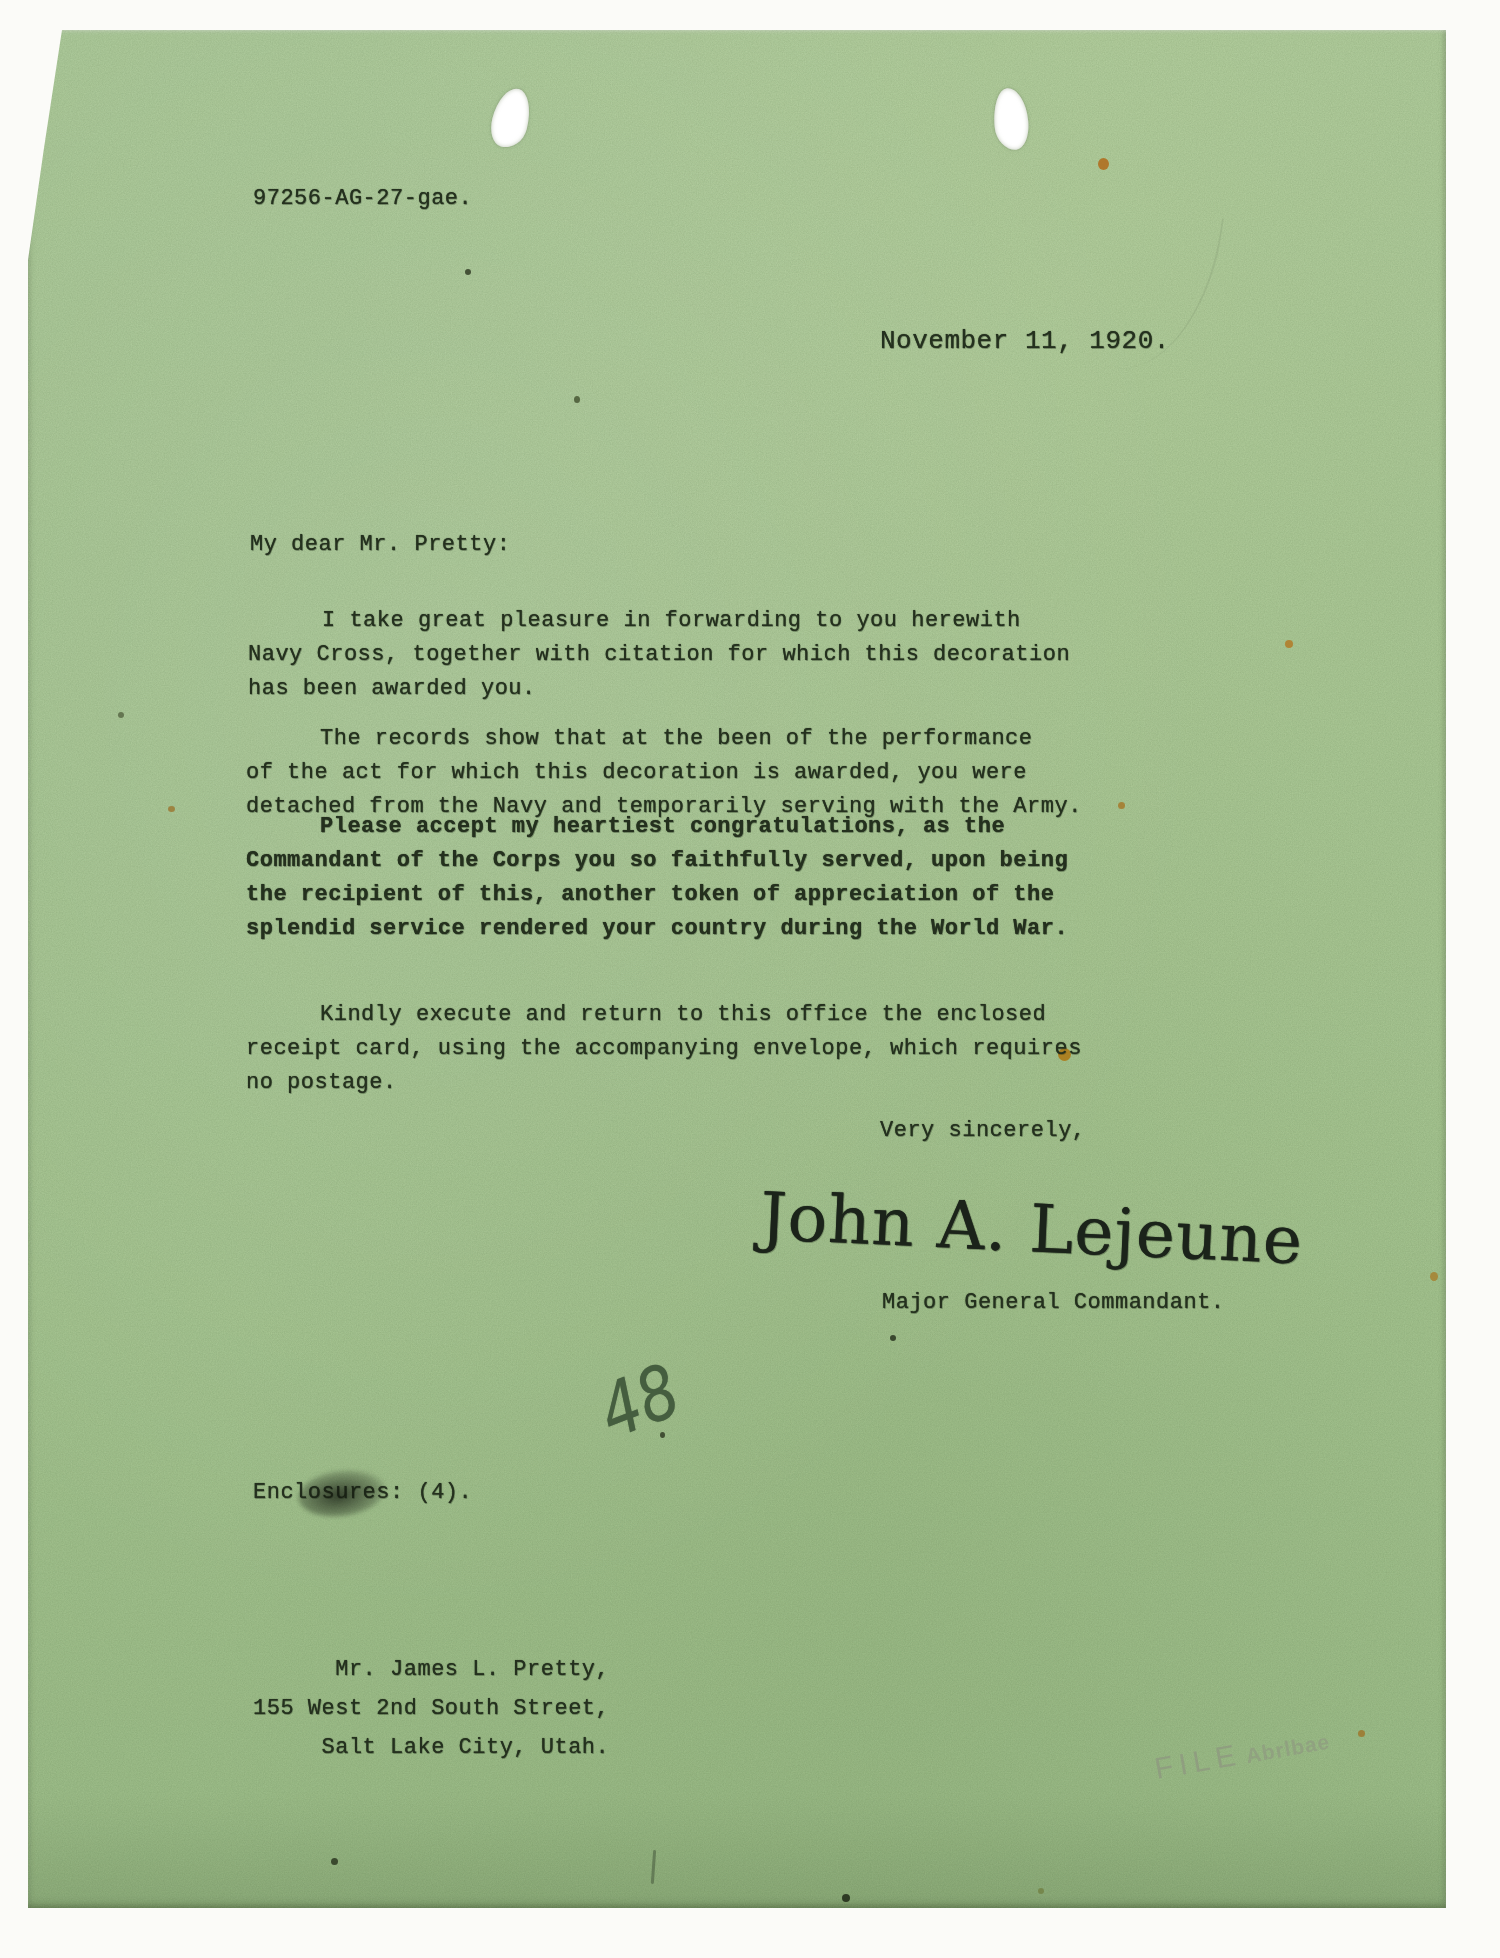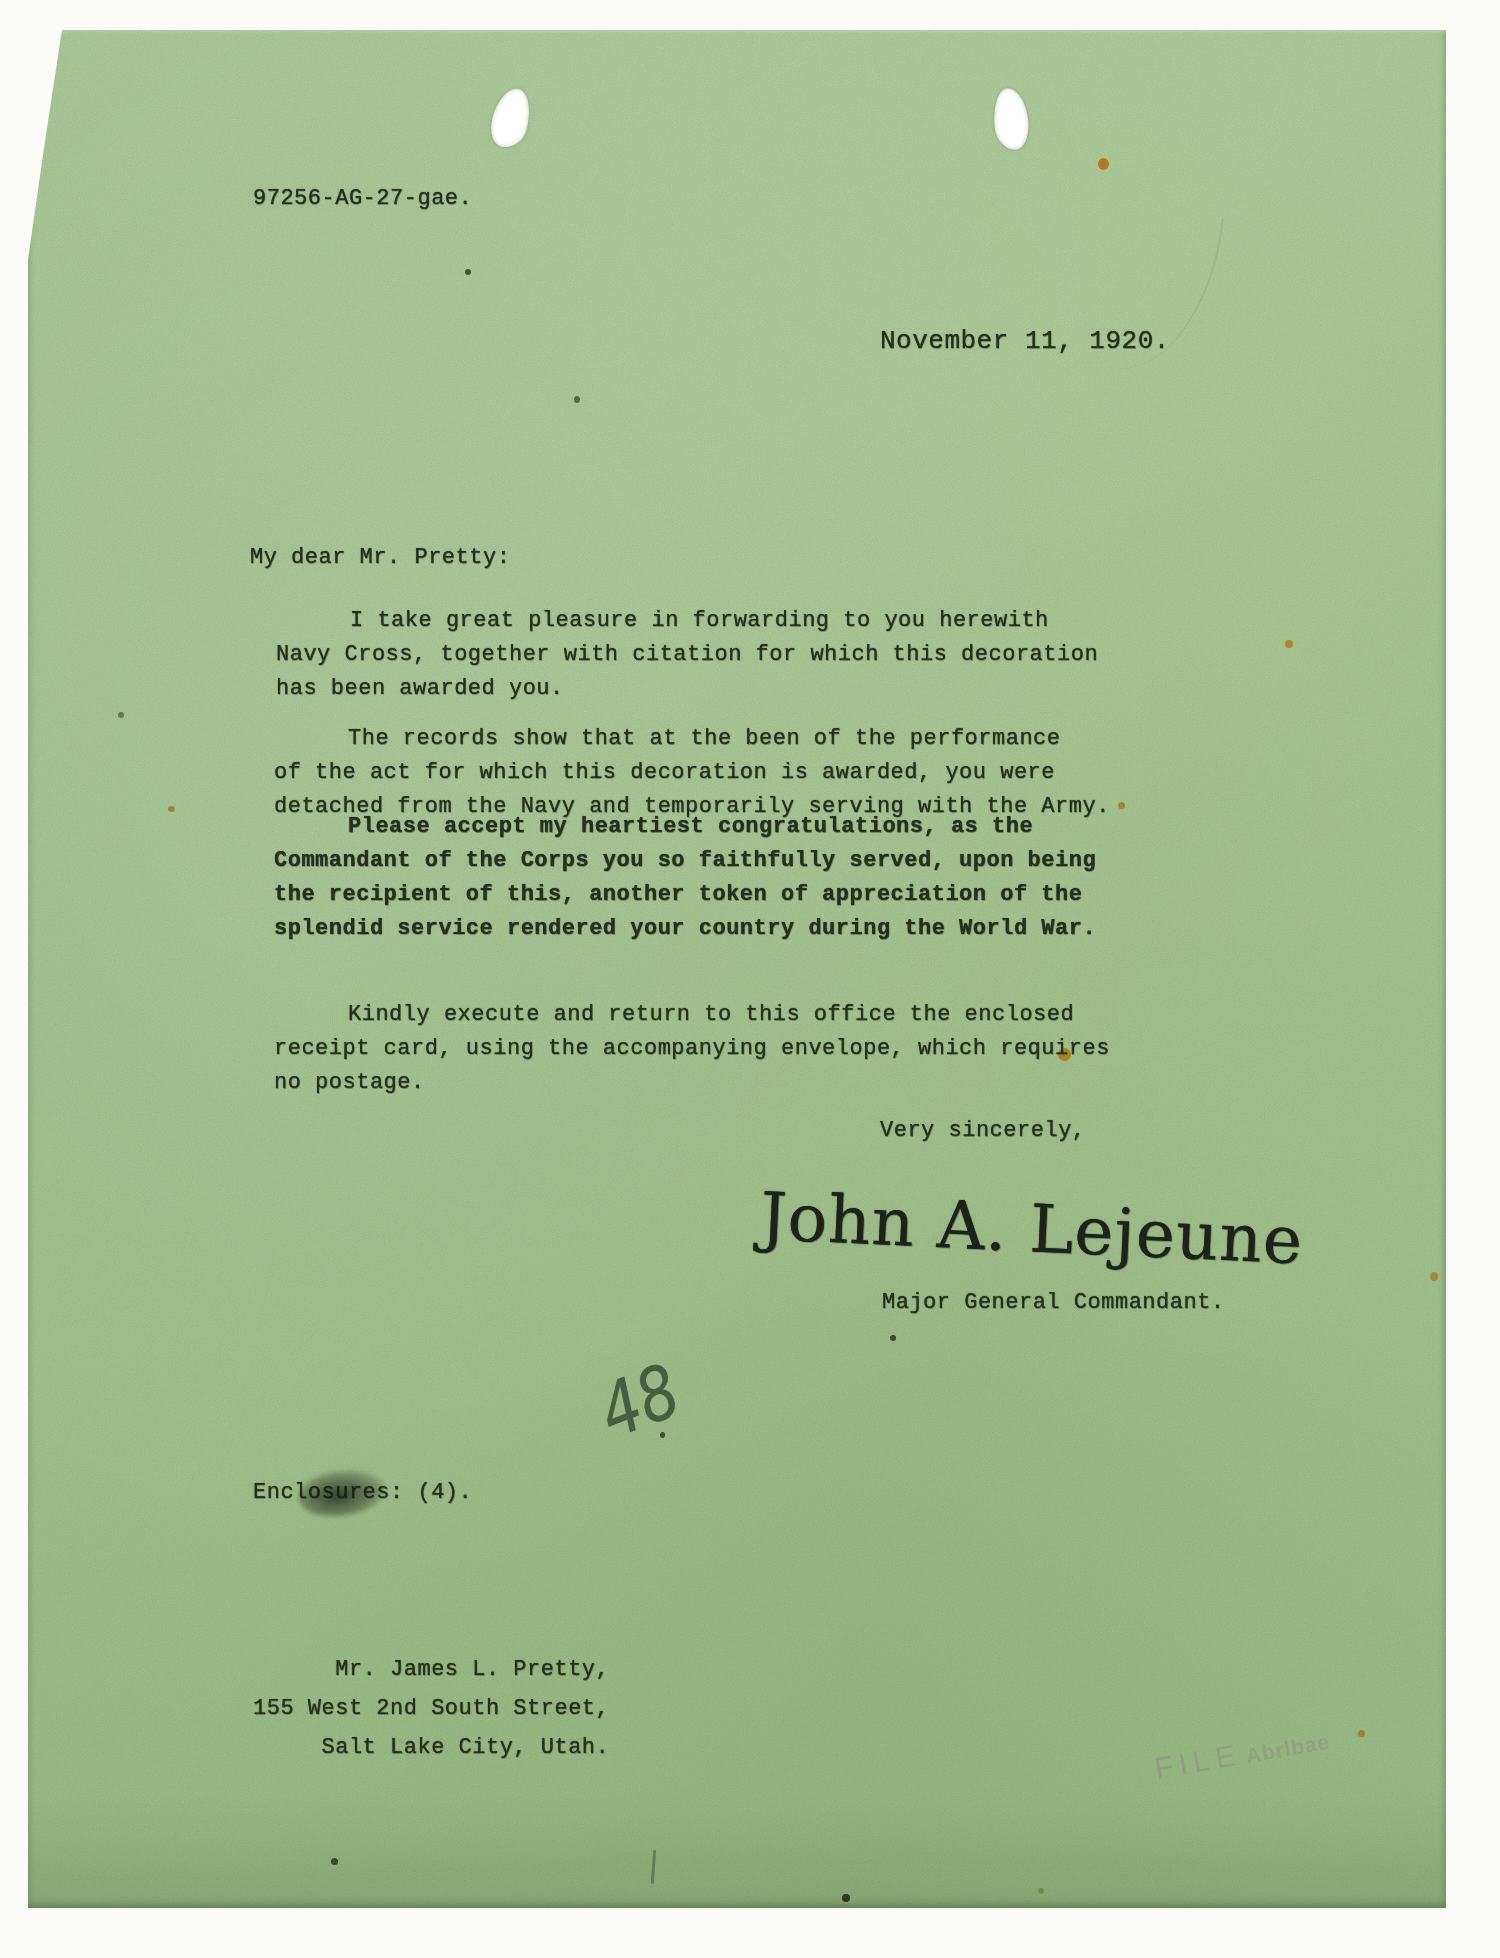--- a/index.html
+++ b/index.html
@@ -32,21 +32,21 @@
   .hole-2{left:966px;top:58px;width:34px;height:62px;border-radius:46% 54% 42% 58%/60% 56% 44% 40%;transform:rotate(-5deg);}
   
   .tw{
     position:absolute;
     font-family:"Liberation Mono","DejaVu Sans Mono",monospace;
     font-size:22px;line-height:34px;letter-spacing:.5px;
     color:var(--ink,#24301e);
     text-shadow:0 0 1px rgba(28,40,22,.85), .6px .6px 0 rgba(28,40,22,.30);
     white-space:pre;
   }
-  .para{text-indent:74px;margin-left:28px;}
+  .para{text-indent:74px;}
   
   .signature{
     position:absolute;left:762px;top:1178px;
     font-family:"DejaVu Serif","Liberation Serif",serif;
     font-size:66px;letter-spacing:1px;color:var(--stamp,#1b231a);
     transform:rotate(2.6deg);transform-origin:left top;
     text-shadow:0 0 1px rgba(18,26,16,.9), 1px 1px 0 rgba(18,26,16,.25);
   }
   
   .hand-number{
@@ -114,21 +114,21 @@
   <div class="speck" style="left:632px;top:1402px;width:5px;height:6px;background:#2c351f;opacity:.8;"></div>
   <div class="speck" style="left:303px;top:1828px;width:7px;height:7px;background:#25301b;opacity:.8;"></div>
   <div class="speck" style="left:814px;top:1864px;width:8px;height:8px;background:#1e2816;opacity:.85;"></div>
   <div class="speck" style="left:1010px;top:1858px;width:6px;height:6px;background:#6d7a3c;opacity:.7;"></div>
 </div>
 
 <div class="tw" style="left:253px;top:182px;">97256-AG-27-gae.</div>
 
 <div class="tw" style="left:880px;top:324px;font-size:26px;">November 11, 1920.</div>
 
-<div class="tw" style="left:250px;top:541px;">My dear Mr. Pretty:</div>
+<div class="tw" style="left:250px;top:528px;">My dear Mr. Pretty:</div>
 
 <div class="tw para" style="left:248px;top:604px;">I take great pleasure in forwarding to you herewith
 Navy Cross, together with citation for which this decoration
 has been awarded you.</div>
 
 <div class="tw para" style="left:246px;top:722px;">The records show that at the been of the performance
 of the act for which this decoration is awarded, you were
 detached from the Navy and temporarily serving with the Army.</div>
 
 <div class="tw para" style="left:246px;top:810px;font-weight:bold;">Please accept my heartiest congratulations, as the

